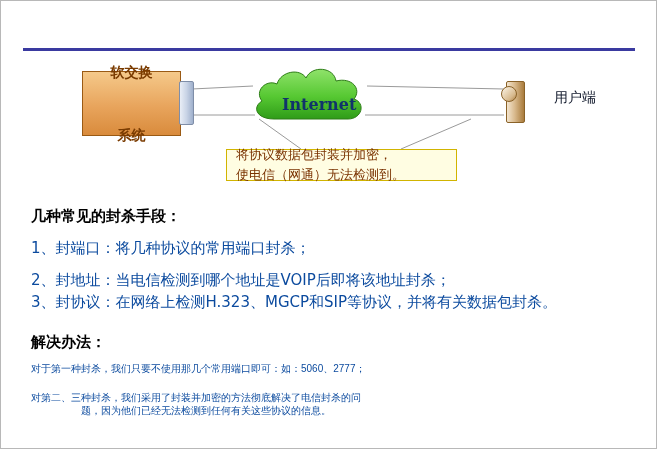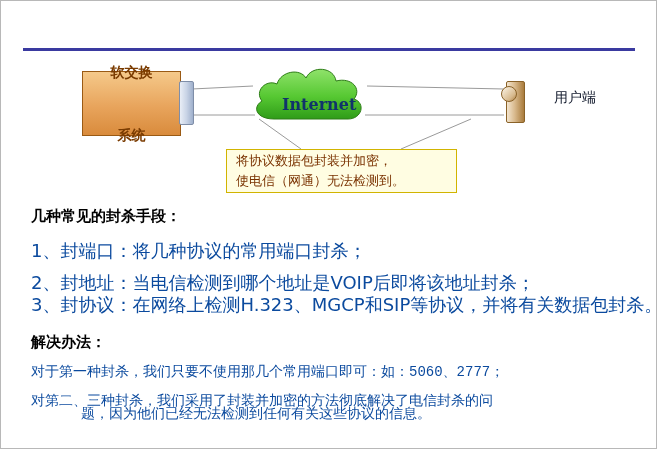--- a/index.html
+++ b/index.html
@@ -121,21 +121,21 @@
     top: 36px;
     font-size: 14px;
     color: #0f172a;
     font-family: "DejaVu Sans", sans-serif;
   }
   .callout {
     position: absolute;
     left: 225px;
     top: 96px;
     width: 231px;
-    height: 44px;
+    height: 32px;
     background: #fffde2;
     border: 1px solid #d1b400;
     display: flex;
     flex-direction: column;
     justify-content: center;
     padding-left: 9px;
     box-sizing: border-box;
     font-size: 13px;
     color: #7a3200;
     line-height: 1.55;
@@ -149,28 +149,28 @@
     top: 200px;
     width: 657px;
   }
   .heading {
     font-size: 15px;
     font-weight: bold;
     color: #000000;
     font-family: "DejaVu Sans", sans-serif;
   }
   .item {
-    font-size: 18px;
+    font-size: 15px;
     color: #0b4a9e;
     font-family: "DejaVu Sans", sans-serif;
   }
   .para {
-    font-size: 14px;
+    font-size: 10px;
     color: #0b4a9e;
-    font-family: Liberation Mono, monospace;
+    font-family: Liberation Sans, sans-serif;
     line-height: 1.45;
   }
   .abs { position: absolute; white-space: nowrap; }
 </style>
 </head>
 <body>
 
 <div class="slide">
 
   <div class="title-rule"></div>

